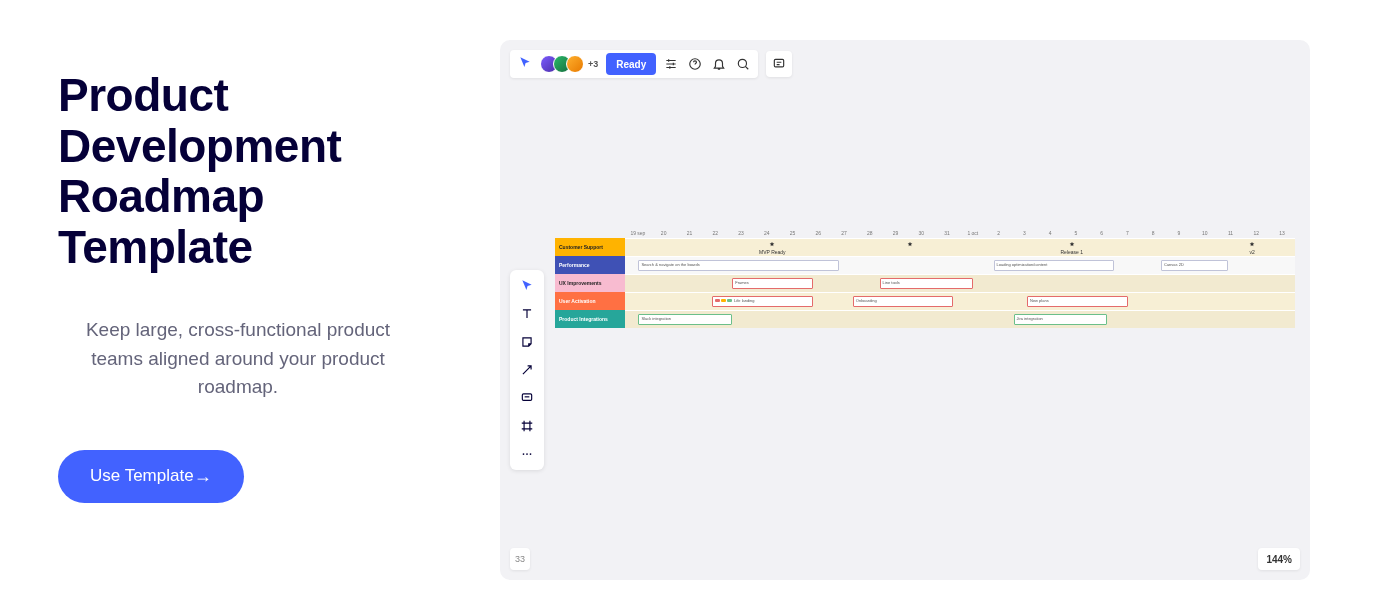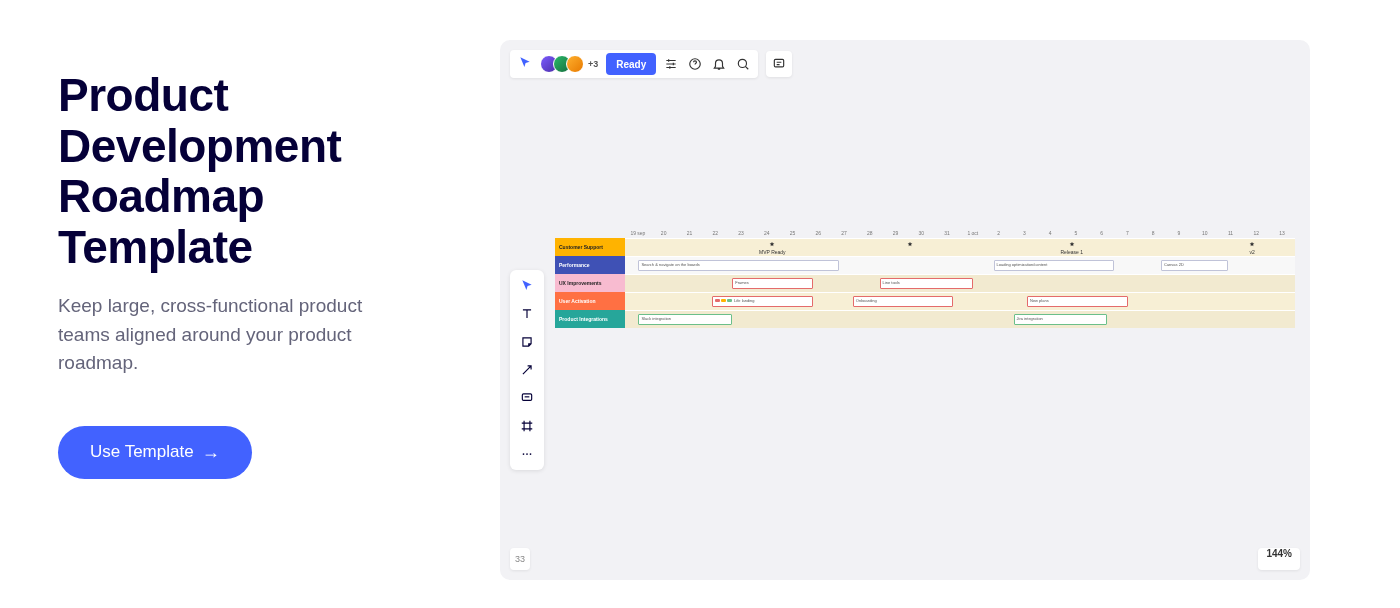--- a/index.html
+++ b/index.html
@@ -1,21 +1,21 @@
 <!DOCTYPE html>
 <html><head>
 <meta charset="utf-8">
 <style>
   * { box-sizing: border-box; margin: 0; padding: 0; }
   html, body { width: 1400px; height: 608px; font-family: -apple-system, BlinkMacSystemFont, "Segoe UI", Helvetica, Arial, sans-serif; background: #fff; color: #050038; }
   .page { display: flex; width: 100%; height: 100%; }
   .left { width: 450px; padding: 70px 20px 0 58px; }
   .headline { font-size: 46px; font-weight: 800; line-height: 1.1; letter-spacing: -0.5px; color: #050038; }
-  .subhead { margin-top: 20px; font-size: 19px; color: #64647a; line-height: 1.5; max-width: 360px; }
-  .cta { margin-top: 48px; display: inline-flex; align-items: center; gap: 8px; background: #4262ff; color: #fff; border: none; border-radius: 40px; padding: 16px 32px; font-size: 17px; font-weight: 500; cursor: pointer; }
+  .subhead { margin-top: 44px; font-size: 19px; color: #64647a; line-height: 1.5; max-width: 360px; text-align: center; }
+  .cta { margin-top: 48px; display: inline-flex; align-items: center; background: #4262ff; color: #fff; border: none; border-radius: 40px; padding: 16px 32px; font-size: 17px; font-weight: 500; cursor: pointer; }
   .cta .arrow { font-size: 18px; }
 
   .right { flex: 1; padding: 40px 40px 0 50px; }
   .board { position: relative; width: 810px; height: 540px; background: #f2f2f5; border-radius: 10px; overflow: hidden; }
 
   
   .topbar { position: absolute; top: 10px; left: 10px; right: 10px; display: flex; justify-content: space-between; }
   .tb-left { display: flex; gap: 8px; }
   .tb-group { background: #fff; border-radius: 4px; box-shadow: 0 1px 3px rgba(0,0,0,0.08); display: flex; align-items: center; height: 28px; padding: 0 8px; gap: 10px; }
   .logo { font-weight: 700; font-size: 13px; color: #050038; }
@@ -58,21 +58,21 @@
   .milestone { position:absolute; top:2px; font-size:5px; color:#333; display:flex; flex-direction:column; align-items:center; gap:0px; }
   .milestone svg { width:8px; height:8px; }
   .task { position:absolute; top:3px; height:11px; background:#fff; border:1px solid #c0c3d8; border-radius:1px; font-size:4px; color:#555; padding:1px 2px; overflow:hidden; white-space:nowrap; }
   .task.red { border-color:#e46b6b; }
   .task.green { border-color:#6bbf8a; }
   .chips { display:inline-flex; gap:1px; margin-right:2px; }
   .chip { width:5px; height:3px; border-radius:1px; }
 
   
   .bottom-left { position:absolute; left:10px; bottom:10px; background:#fff; border-radius:4px; box-shadow:0 1px 3px rgba(0,0,0,0.08); width:20px; height:22px; display:flex; align-items:center; justify-content:center; font-size:9px; color:#888; gap:4px; }
-  .zoom { position:absolute; right:10px; bottom:10px; background:#fff; border-radius:4px; box-shadow:0 1px 3px rgba(0,0,0,0.08); height:22px; padding:0 8px; display:flex; font-size:10px; font-weight:600; color:#333; }
+  .zoom { position:absolute; right:10px; bottom:10px; background:#fff; border-radius:4px; box-shadow:0 1px 3px rgba(0,0,0,0.08); height:22px; padding:0 8px; display:flex; align-items:center; font-size:10px; font-weight:600; color:#333; }
 </style>
 </head>
 <body>
 
 <div class="page">
   <div class="left">
     <h1 class="headline">Product Development Roadmap Template</h1>
     <p class="subhead">Keep large, cross-functional product teams aligned around your product roadmap.</p>
     <button class="cta">
       <span>Use Template</span>

